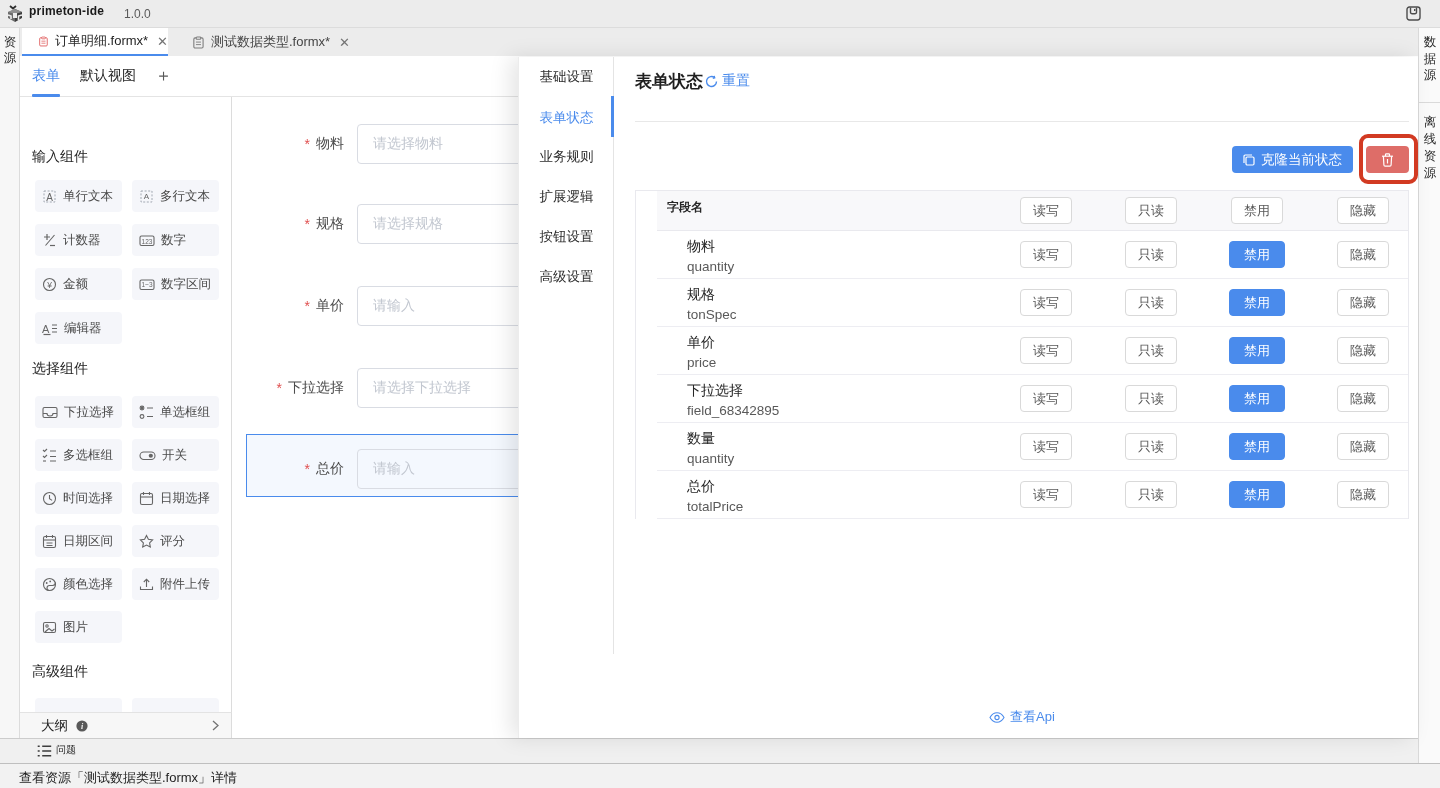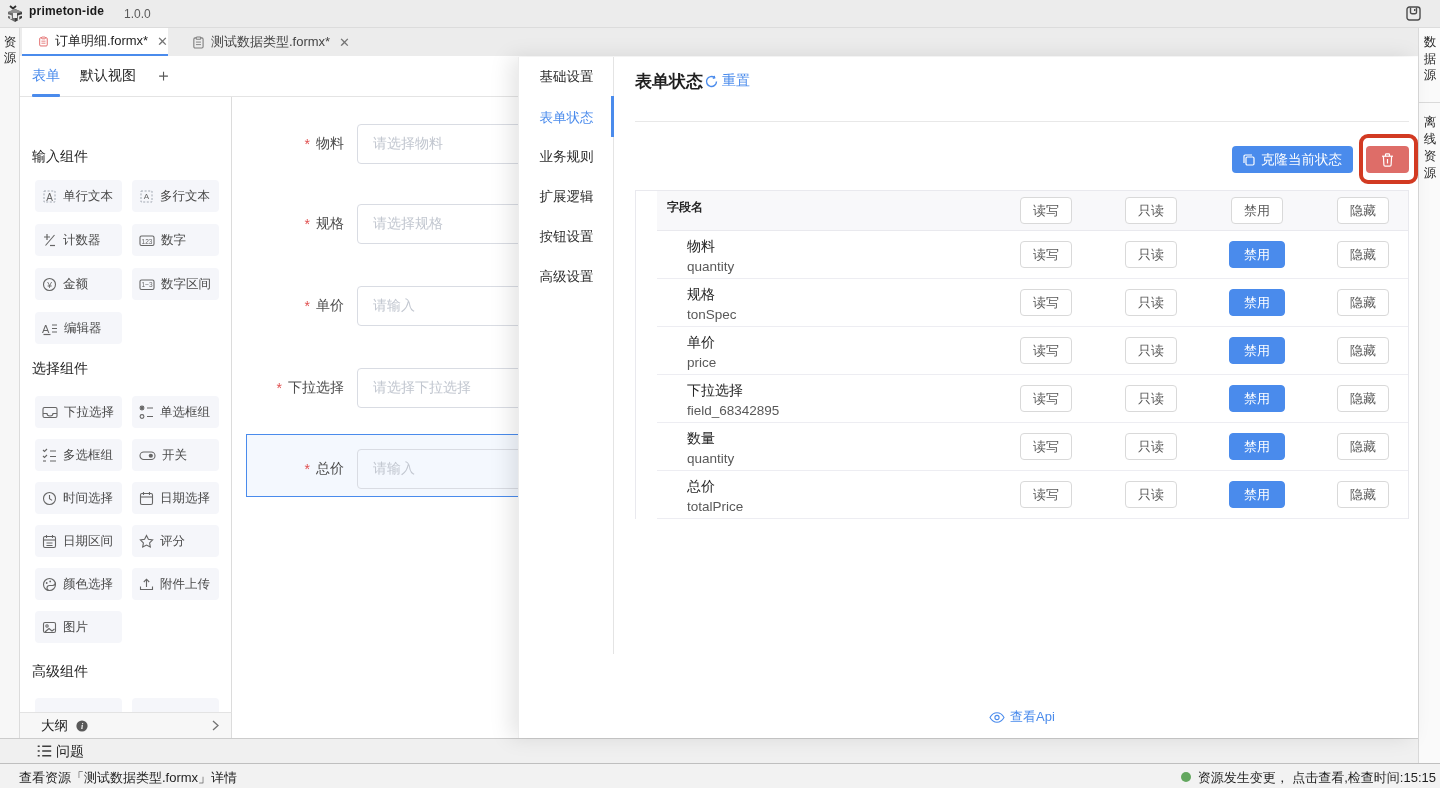--- a/index.html
+++ b/index.html
@@ -243,26 +243,25 @@
     </svg>
   <svg style="position:absolute;left:192px;top:7px;" width="7" height="11" viewBox="0 0 7 11" fill="none" stroke="#737373" stroke-width="1.3">
       <path d="M1 1 L6 5.5 L1 10"></path>
     </svg>
 </div>
 
 <div class="abs" id="problems">
   <svg style="position:absolute;left:37px;top:6px;" width="15" height="12" viewBox="0 0 15 12" stroke="#3d3d3d" stroke-width="1.4" fill="none">
       <path d="M0.7 1.2 h2 M0.7 6 h2 M0.7 10.8 h2 M5.2 1.2 h9 M5.2 6 h9 M5.2 10.8 h9"></path>
     </svg>
-  <span style="position:absolute;left:56px;top:4px;font-size:14px;color:#262626;">问题</span>
+  <span style="position:absolute;left:56px;top:4px;font-size:10px;color:#262626;">问题</span>
 </div>
 
 <div class="abs" id="statusbar">
   <span style="position:absolute;left:19px;top:5px;">查看资源「测试数据类型.formx」详情</span>
-  <span style="position:absolute;right:4px;top:5px;white-space:nowrap;"><span style="display:inline-block;width:10px;height:10px;border-radius:5px;background:#63a75f;margin-right:7px;"></span>资源发生变更，&nbsp;点击查看,检查时间:15:15</span>
 </div>
 
 <div class="abs" id="drawer">
   <div id="dmenu">
     <div class="mitem" style="top:0px;">基础设置</div>
     <div class="mitem act" style="top:41px;">表单状态</div>
     <div class="mitem" style="top:80px;">业务规则</div>
     <div class="mitem" style="top:120px;">扩展逻辑</div>
     <div class="mitem" style="top:160px;">按钮设置</div>
     <div class="mitem" style="top:200px;">高级设置</div>

